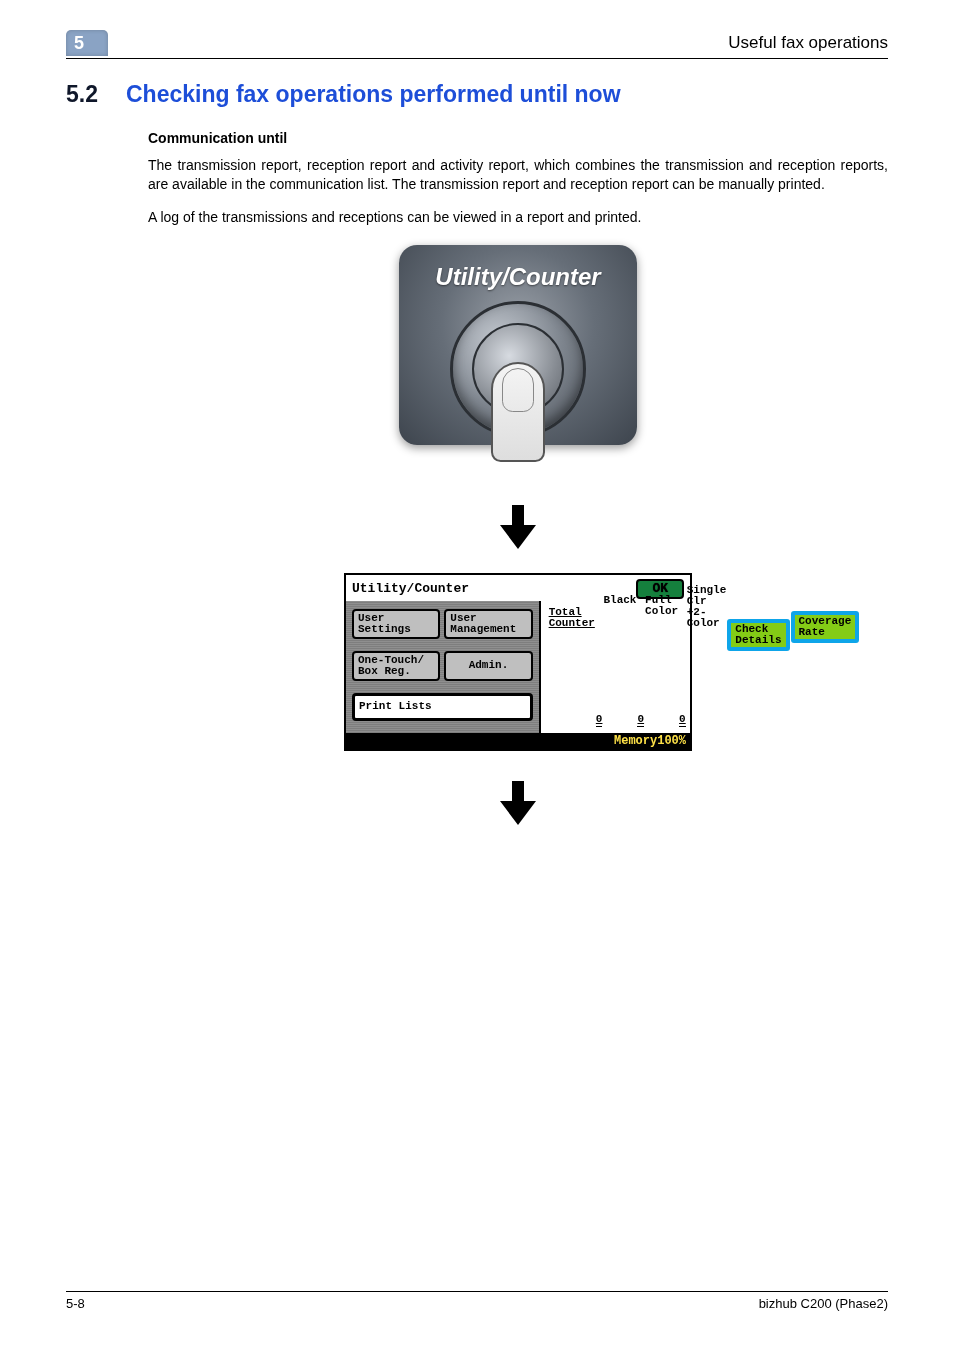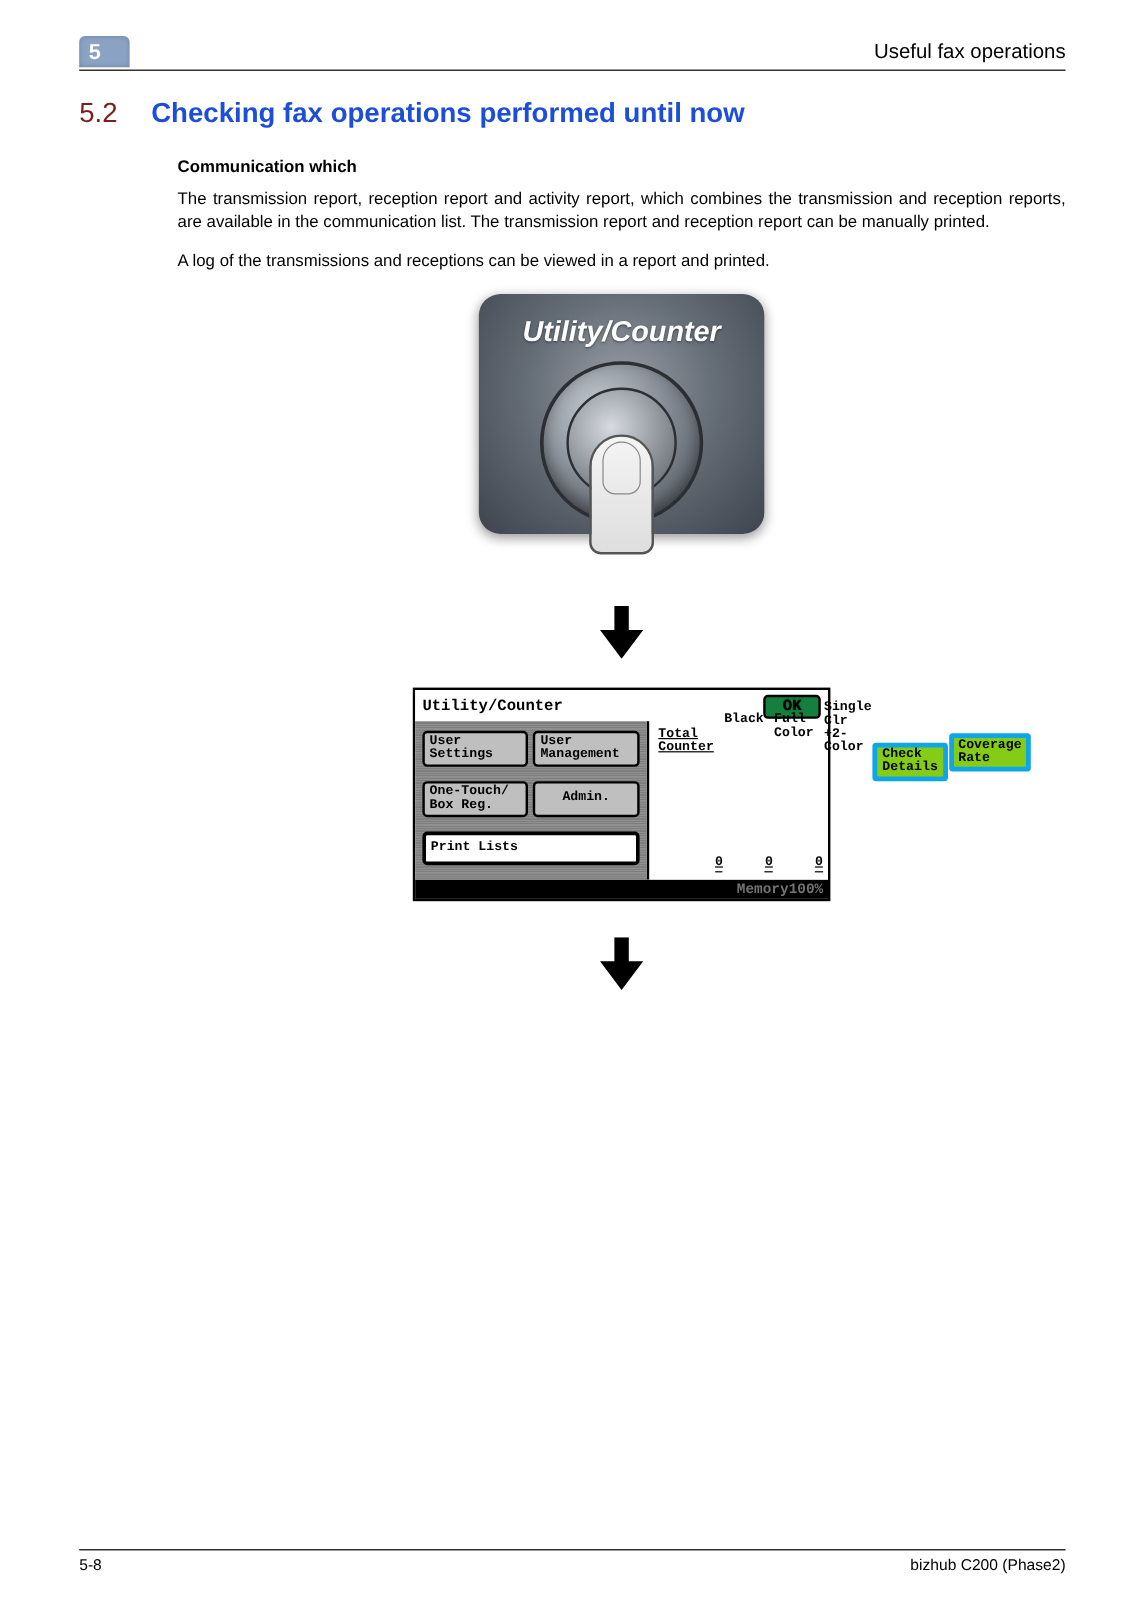--- a/index.html
+++ b/index.html
@@ -46,22 +46,22 @@
     border-top: 1px solid #000;
     margin: 2px 0 22px 0;
   }
   .section-row {
     display: flex;
     gap: 28px;
     align-items: baseline;
     margin-bottom: 22px;
   }
   .section-num {
-    color: #7f1d1d;
-    font-weight: normal;
+    color: #0f172a;
+    font-weight: bold;
     font-size: 23px;
   }
   .section-title {
     color: #1d4ed8;
     font-weight: bold;
     font-size: 23px;
   }
   .body {
     margin-left: 82px;
   }
@@ -213,21 +213,21 @@
     display:flex;justify-content:space-between;align-items:flex-end;
     border-bottom:1px solid #000;padding-bottom:1px;
   }
   .counter-label { line-height:1.0; }
   .counter-val { text-decoration: underline; }
   .mini-btn {
     border:4px solid #0ea5e9;border-radius:3px;padding:1px 4px;line-height:1.0;
     background:#84cc16;margin-top:4px;display:inline-block;
   }
   .lcd-foot {
-    background:#000;color:#737373;text-align:right;padding:1px 4px;font-size:12px;
+    background:#000;color:#fde047;text-align:right;padding:1px 4px;font-size:12px;
   }
 
   .footer {
     position: absolute;
     bottom: 40px;
     left: 66px; right: 66px;
   }
   .footer-rule { border:none;border-top:1px solid #000;margin:0 0 4px 0;}
   .footer-row { display:flex;justify-content:space-between;font-size:13px;}
 </style>
@@ -241,21 +241,21 @@
     <div class="header-label">Useful fax operations</div>
   </div>
   <hr class="header-rule">
 
   <div class="section-row">
     <div class="section-num">5.2</div>
     <div class="section-title">Checking fax operations performed until now</div>
   </div>
 
   <div class="body">
-    <div class="subhead">Communication which</div>
+    <div class="subhead">Communication until</div>
     <div class="para">The transmission report, reception report and activity report, which combines the transmission and reception reports, are available in the communication list. The transmission report and reception report can be manually printed.</div>
     <div class="para">A log of the transmissions and receptions can be viewed in a report and printed.</div>
 
     <div class="figures">
 
       <div class="uc-panel-wrap">
         <div class="uc-panel">
           <div class="uc-label">Utility/Counter</div>
           <div class="uc-big-circle">
             <div class="uc-inner-circle"></div>

